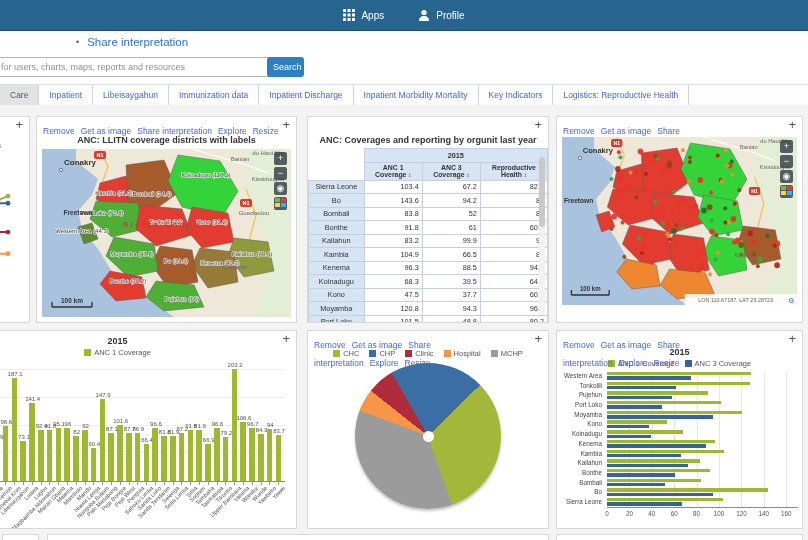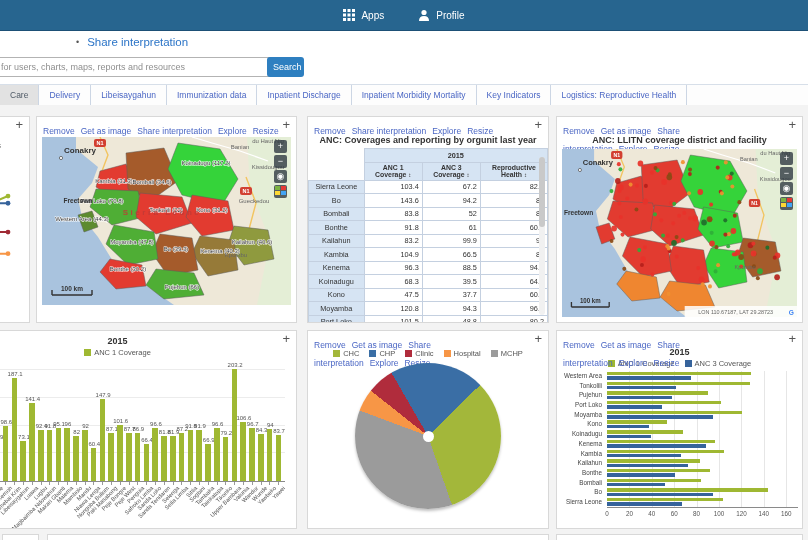--- a/index.html
+++ b/index.html
@@ -105,21 +105,21 @@
   <div class="sharerow">
     <span class="bullet">•</span>
     <span class="sharelink">Share interpretation</span>
   </div>
 
   <input class="searchbox" placeholder="for users, charts, maps, reports and resources" style="">
   <button class="searchbtn">Search</button>
 
   <div class="tabbar" id="tabbar">
       <div class="tab active">Care</div>
-      <div class="tab">Delivery</div>
+      <div class="tab">Inpatient</div>
       <div class="tab">Libeisaygahun</div>
       <div class="tab">Immunization data</div>
       <div class="tab">Inpatient Discharge</div>
       <div class="tab">Inpatient Morbidity Mortality</div>
       <div class="tab">Key Indicators</div>
       <div class="tab">Logistics: Reproductive Health</div>
     </div>
 
   <div class="dash">
 
@@ -154,20 +154,21 @@
             <circle cx="103" cy="101.36" r="2.4" fill="#f79646"></circle>
             <circle cx="147" cy="100.64" r="2.4" fill="#f79646"></circle>
             <circle cx="191" cy="100.64" r="2.4" fill="#f79646"></circle>
             <circle cx="235" cy="100.64" r="2.4" fill="#f79646"></circle>
           </svg></div>
       <div id="linelabels" style="position:absolute;left:0;top:166px;width:256px;height:36px;"></div>
     </div>
 
     <div class="widget" id="w1" style="left:36px;top:11px;width:259px;height:205px;">
       <div class="whead"><span id="w1act"><span class="link">Remove</span><span class="link">Get as image</span><span class="link">Share interpretation</span><span class="link">Explore</span><span class="link">Resize</span></span><span class="plus">+</span></div>
+      <div class="wtitle">ANC: LLITN coverage districts with labels</div>
       <div class="mapwrap" id="map1"><svg viewBox="0 0 249 168" width="100%" height="100%" preserveAspectRatio="none">
             <polygon points="34,0 249,0 249,168 132,168 106,150 72,126 56,100 40,80 36,62 50,46 56,30 34,12" fill="#eee8d8"></polygon>
             <polygon points="205,0 249,0 249,168 215,168 228,104 208,52" fill="#e4eed6"></polygon>
             <polyline points="58,0 66,18 60,34" fill="none" stroke="#f2c45f" stroke-width="1.4"></polyline>
             <polyline points="204,40 214,66 206,96" fill="none" stroke="#f2c45f" stroke-width="1.4"></polyline>
             <polyline points="150,0 170,6 198,14 226,24" fill="none" stroke="#ffffff" stroke-width="1.2"></polyline>
             <polygon points="58,34 84,27 96,52 72,62 54,50" fill="#e23b30" stroke="#5d5d5d" stroke-width="0.5"></polygon>
             <polygon points="84,16 122,11 136,44 108,64 86,52" fill="#a55b2b" stroke="#5d5d5d" stroke-width="0.5"></polygon>
             <polygon points="136,6 178,12 196,42 180,68 140,58 126,32" fill="#35d33a" stroke="#5d5d5d" stroke-width="0.5"></polygon>
             <polygon points="54,52 96,54 102,80 70,88 48,70" fill="#4fae35" stroke="#5d5d5d" stroke-width="0.5"></polygon>
@@ -217,21 +218,21 @@
                 <i style="background: rgb(124, 179, 66);"></i>
                 <i style="background: rgb(229, 57, 53);"></i>
                 <i style="background: rgb(253, 216, 53);"></i>
                 <i style="background: rgb(66, 165, 245);"></i>
               </div>
             </div>
           </div></div>
     </div>
 
     <div class="widget" id="w2" style="left:307px;top:11px;width:240px;height:205px;">
-      <div class="whead"><span id="w2act"><span class="link">Remove</span><span class="link">Share interpretation</span><span class="link">Explore</span><span class="link">Resize</span></span><span class="plus">+</span></div>
+      <div class="whead"><span class="plus">+</span></div>
       <div class="wtitle">ANC: Coverages and reporting by orgunit last year</div>
       <table class="dt" id="dtable">
           <tbody>
             <tr>
               <th class="corner"></th>
               <th colspan="3">2015</th>
             </tr>
             <tr>
               <th class="corner"></th>
               <th style="width: 56px; font-size: 6.9px;">ANC 1 Coverage <span style="font-size: 6px;">↕</span></th>
@@ -306,21 +307,20 @@
             </tr>
           </tbody>
         </table>
       <div class="vscroll">
           <div class="vthumb"></div>
         </div>
     </div>
 
     <div class="widget" id="w3" style="left:556px;top:11px;width:245px;height:205px;">
       <div class="whead"><span id="w3act"><span class="link">Remove</span><span class="link">Get as image</span><span class="link">Share interpretation</span><span class="link">Explore</span><span class="link">Resize</span></span><span class="plus">+</span></div>
-      <div class="wtitle">ANC: LLITN coverage district and facility</div>
       <div class="mapwrap" id="map2"><svg viewBox="0 0 249 168" width="100%" height="100%" preserveAspectRatio="none">
             <polygon points="34,0 249,0 249,168 132,168 106,150 72,126 56,100 40,80 36,62 50,46 56,30 34,12" fill="#eee8d8"></polygon>
             <polygon points="205,0 249,0 249,168 215,168 228,104 208,52" fill="#e4eed6"></polygon>
             <polyline points="58,0 66,18 60,34" fill="none" stroke="#f2c45f" stroke-width="1.4"></polyline>
             <polyline points="204,40 214,66 206,96" fill="none" stroke="#f2c45f" stroke-width="1.4"></polyline>
             <polyline points="150,0 170,6 198,14 226,24" fill="none" stroke="#ffffff" stroke-width="1.2"></polyline>
             <polygon points="58,34 84,27 96,52 72,62 54,50" fill="#e23b30" stroke="#5d5d5d" stroke-width="0.5"></polygon>
             <polygon points="84,16 122,11 136,44 108,64 86,52" fill="#e23b30" stroke="#5d5d5d" stroke-width="0.5"></polygon>
             <polygon points="136,6 178,12 196,42 180,68 140,58 126,32" fill="#35d33a" stroke="#5d5d5d" stroke-width="0.5"></polygon>
             <polygon points="54,52 96,54 102,80 70,88 48,70" fill="#e23b30" stroke="#5d5d5d" stroke-width="0.5"></polygon>

